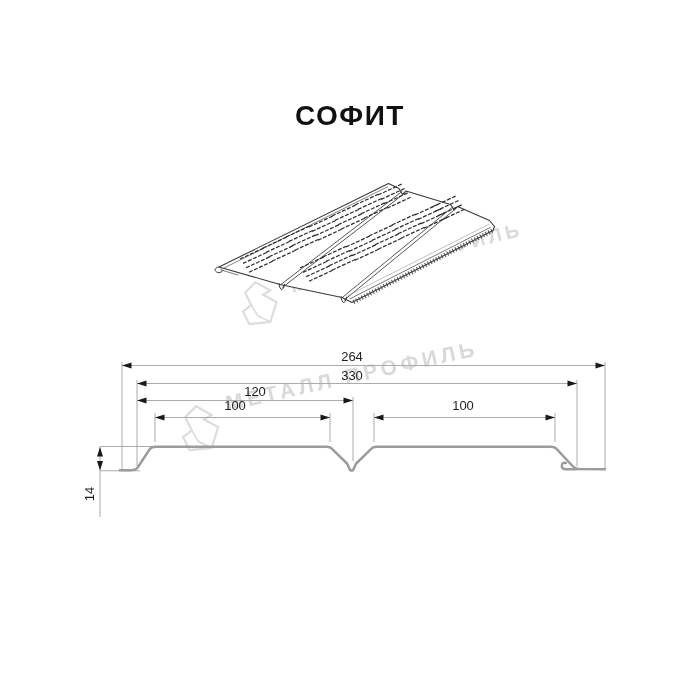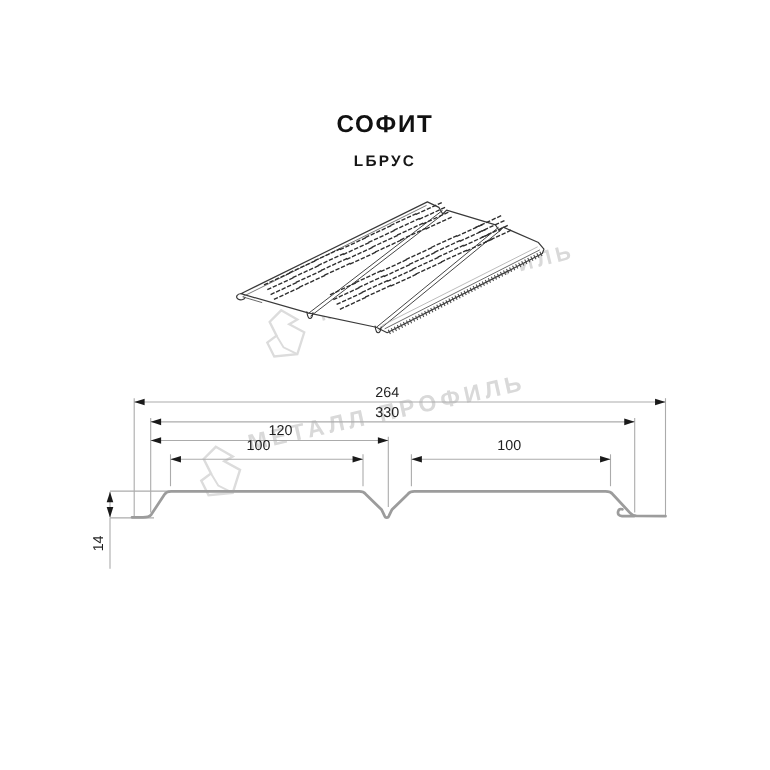--- a/index.html
+++ b/index.html
@@ -2,21 +2,21 @@
 <html><head>
 <meta charset="utf-8">
 <style>
   html,body{margin:0;padding:0;background:#fff;}
   .canvas{
     position:relative;width:700px;height:700px;background:#ffffff;overflow:hidden;
     font-family:"Liberation Sans", sans-serif;color:#1c1c1c;
   }
   .title{
     position:absolute;left:0;right:0;top:100px;text-align:center;
-    font-size:22px;font-weight:bold;letter-spacing:1.5px;color:#111;
+    font-size:28px;font-weight:bold;letter-spacing:1.5px;color:#111;
   }
   .subtitle{
     position:absolute;left:0;right:0;top:138px;text-align:center;
     font-size:14px;font-weight:600;letter-spacing:2px;color:#161616;
   }
   .footer{
     position:absolute;left:0;right:0;top:581px;text-align:center;
     font-size:15.5px;font-weight:600;letter-spacing:0.8px;color:#1a1a1a;
   }
   .wm{
@@ -31,21 +31,20 @@
     transform:translate(-50%,-50%);
   }
   .dim-label.rot{transform:translate(-50%,-50%) rotate(-90deg);}
 </style>
 </head>
 <body>
 
 <div class="canvas">
 
   <div class="title">СОФИТ</div>
-  <div class="subtitle">LБРУС</div>
 
   <div class="wm wm1">МЕТАЛЛ ПРОФИЛЬ</div>
   <div class="wm wm2">МЕТАЛЛ ПРОФИЛЬ</div>
 
   <svg class="drawing-svg" width="700" height="700" viewBox="0 0 700 700">
     <defs>
       <marker id="ar" markerWidth="11" markerHeight="7" refX="10" refY="3.5" orient="auto-start-reverse" markerUnits="userSpaceOnUse">
         <path d="M0.5,0.5 L10,3.5 L0.5,6.5 Z" fill="#1a1a1a"></path>
       </marker>
       <path id="pfc" d="M0,0 l3.6,-1.7m1.4,-.6l3.6,-1.7m1.4,-.6l3.6,-1.7m1.4,-.6l3.6,-1.7m1.4,-.6l3.6,-1.7 m-20.6,15.3 l3.6,-1.7m1.4,-.6l3.6,-1.7m1.4,-.6l3.6,-1.7m1.4,-.6l3.6,-1.7m1.4,-.6l3.6,-1.7 m-20.6,15.3 l3.6,-1.7m1.4,-.6l3.6,-1.7m1.4,-.6l3.6,-1.7m1.4,-.6l3.6,-1.7m1.4,-.6l3.6,-1.7 m-20.6,15.3 l3.6,-1.7m1.4,-.6l3.6,-1.7m1.4,-.6l3.6,-1.7m1.4,-.6l3.6,-1.7m1.4,-.6l3.6,-1.7"></path>

